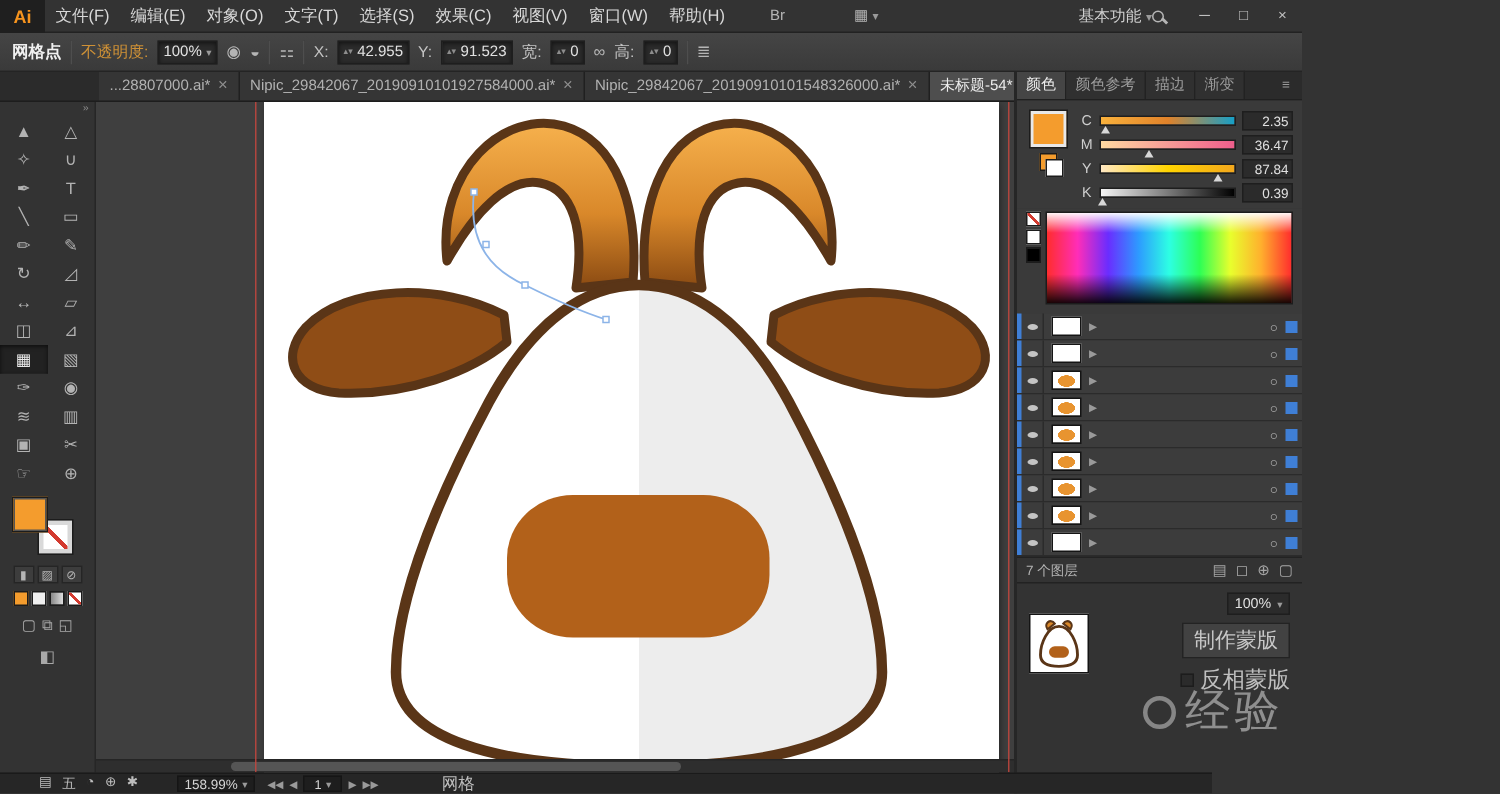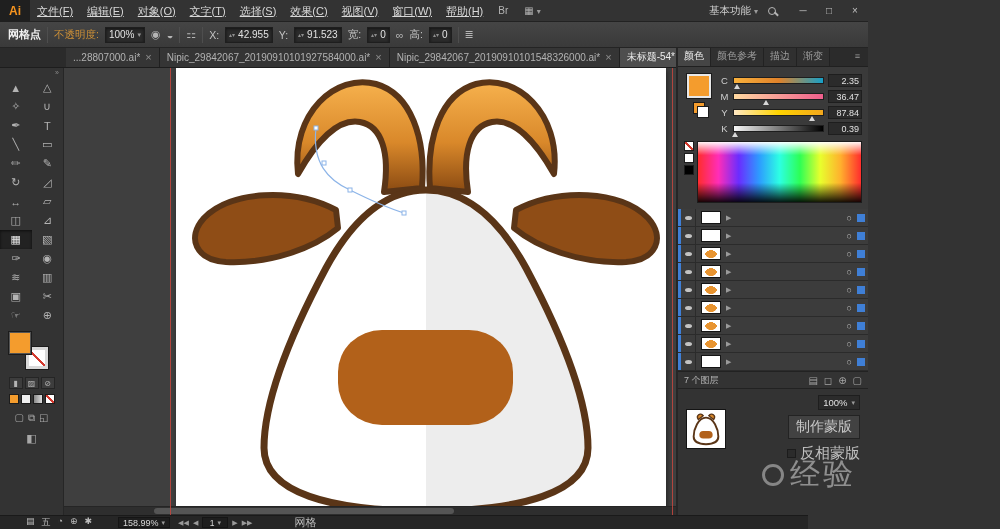--- a/index.html
+++ b/index.html
@@ -3,24 +3,24 @@
 <meta charset="utf-8">
 <style>
   *{margin:0;padding:0;box-sizing:border-box;font-family:"Liberation Sans","DejaVu Sans",sans-serif;}
   html,body{width:1000px;height:529px;overflow:hidden;background:#333;}
   #app{position:relative;width:868px;height:529px;background:#3f3f3f;color:#c8c8c8;font-size:11px;overflow:hidden;}
 
   
   .menubar{position:absolute;top:0;left:0;right:0;height:22px;background:#333;border-bottom:1px solid #222;display:flex;align-items:center;z-index:30;}
   .ai-logo{width:30px;height:22px;background:#1f1f1f;color:#f7941e;font-weight:bold;font-size:12px;text-align:center;line-height:22px;}
   .menus{display:flex;list-style:none;}
-  .menu-item{padding:0 7px;line-height:22px;color:#d8d8d8;font-size:11px;white-space:nowrap;cursor:default;text-decoration:underline;}
-  .mi{color:#b5b5b5;font-size:10px;margin:0 8px;white-space:nowrap;}
+  .menu-item{padding:0 7px;line-height:22px;color:#d8d8d8;font-size:11px;white-space:nowrap;cursor:default;}
+  .mi{color:#b5b5b5;font-size:10px;margin:0 23px;white-space:nowrap;}
   .mb-spacer{flex:1;}
-  .workspace{color:#cfcfcf;font-size:10.5px;margin-right:10px;white-space:nowrap;}
+  .workspace{color:#cfcfcf;font-size:10.5px;margin-right:0;white-space:nowrap;}
   .caret{font-size:8px;color:#9a9a9a;margin-left:3px;}
   .search-glyph{display:inline-block;width:8px;height:8px;border:1.5px solid #b5b5b5;border-radius:50%;position:relative;margin-right:14px;}
   .search-glyph::after{content:'';position:absolute;width:5px;height:1.5px;background:#b5b5b5;transform:rotate(45deg);right:-4px;bottom:-1px;}
   .win-btn{width:26px;text-align:center;color:#c0c0c0;font-size:10px;line-height:22px;}
 
   
   .controlbar{position:absolute;top:22px;left:0;right:0;height:26px;background:linear-gradient(#454545,#3a3a3a);border-bottom:1px solid #242424;display:flex;align-items:center;gap:6px;padding:0 8px;z-index:25;}
   .ctl-strong{color:#f0f0f0;font-weight:bold;font-size:11px;white-space:nowrap;}
   .ctl-label{color:#c4c4c4;font-size:10.5px;white-space:nowrap;}
   .ctl-accent{color:#cf9136;}

